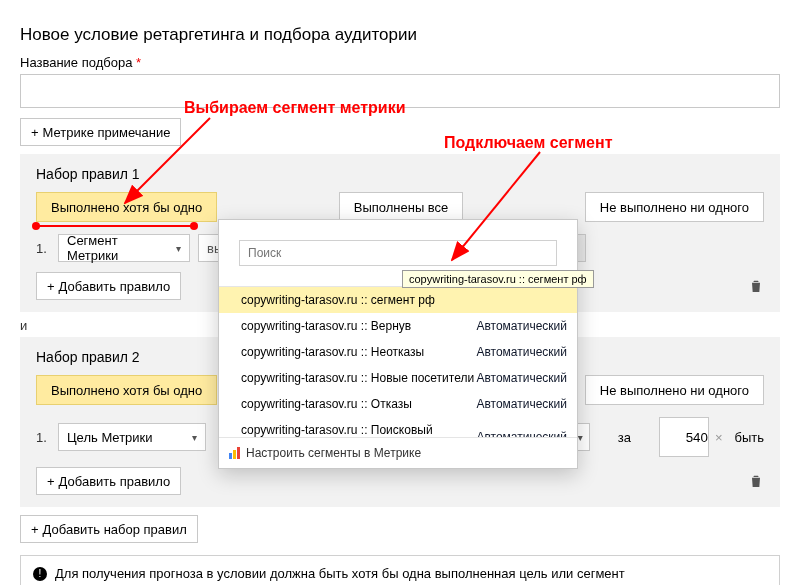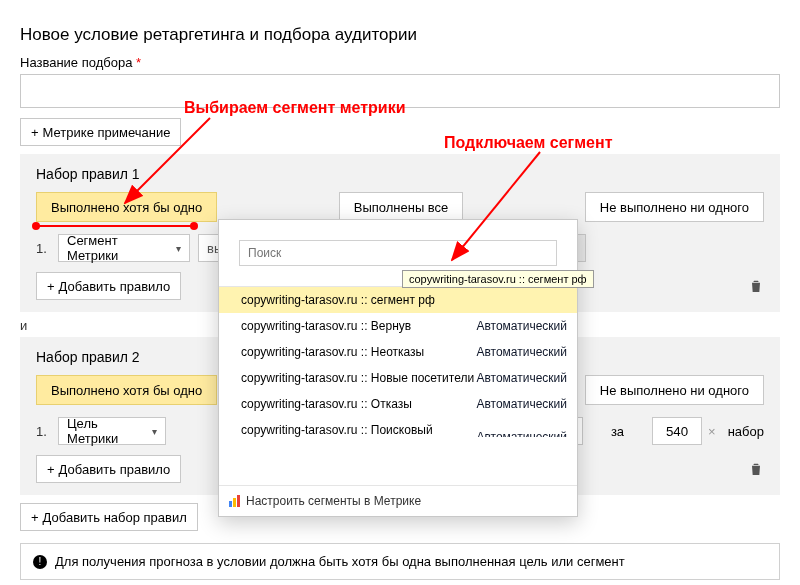--- a/index.html
+++ b/index.html
@@ -32,40 +32,40 @@
   .cancel { background: #fff; border: 1px solid #c8c8c8; height: 32px; padding: 0 16px; font-size: 13px; cursor: pointer; }
 
   
   .dd { position: absolute; left: 218px; top: 219px; width: 360px; background: #fff; border: 1px solid #c8c8c8; box-shadow: 0 6px 20px rgba(0,0,0,0.2); z-index: 50; }
   .dd-search { padding: 20px; border-bottom: 1px solid #e5e5e5; }
   .dd-search input { width: 100%; height: 26px; border: 1px solid #d0d0d0; padding: 0 8px; font-size: 12px; }
   .dd-list { max-height: 150px; overflow-y: auto; }
   .dd-item { display: flex; justify-content: space-between; align-items: center; padding: 6px 10px 6px 22px; font-size: 12px; cursor: pointer; }
   .dd-item .auto { color: #0f172a; font-size: 12px; }
   .dd-item.hov { background: #fff3b0; }
-  .dd-foot { padding: 8px 10px; border-top: 1px solid #e5e5e5; display: flex; align-items: center; gap: 6px; font-size: 12px; color: #333; cursor: pointer; margin-top: 48px; }
+  .dd-foot { padding: 8px 10px; border-top: 1px solid #e5e5e5; display: flex; align-items: center; gap: 6px; font-size: 12px; color: #333; cursor: pointer; }
   .bars { display: inline-flex; align-items: flex-end; gap: 1px; }
   .bars span { width: 3px; display: inline-block; }
   .bars .b1 { height: 6px; background: #4285f4; }
   .bars .b2 { height: 9px; background: #fbbc04; }
   .bars .b3 { height: 12px; background: #ea4335; }
 
   
   .tooltip { position: absolute; left: 402px; top: 270px; background: #ffffe1; border: 1px solid #999; padding: 2px 6px; font-size: 11px; z-index: 60; white-space: nowrap; }
 
   
   .anno { position: absolute; color: #f00; font-weight: bold; font-size: 16px; z-index: 200; pointer-events: none; }
   svg.arrow { position: absolute; z-index: 190; pointer-events: none; }
 
   
   .reddot { position: absolute; width: 8px; height: 8px; background: #f00; border-radius: 50%; z-index: 180; }
 
   .num { width: 14px; color: #333; }
   .za { margin: 0 20px; }
-  .daysinput { width: 50px; height: 28px; border: 1px solid #c8c8c8; text-align: center; }
+  .daysinput { width: 50px; height: 40px; border: 1px solid #c8c8c8; text-align: right; }
   .xmark { color: #999; margin-left: -2px; margin-right: 4px; }
 </style>
 </head>
 <body>
 
 <div class="pad">
   <h2>Новое условие ретаргетинга и подбора аудитории</h2>
   <div class="field-label">
     <span>Название подбора</span>
     <span class="req">*</span>
@@ -119,33 +119,33 @@
 
 <div class="ruleset">
   <div class="ruleset-title">Набор правил 2</div>
   <div class="tabs">
     <div class="tab active">Выполнено хотя бы одно</div>
     <div class="tab">Выполнены все</div>
     <div class="tab">Не выполнено ни одного</div>
   </div>
   <div class="row">
     <span class="num">1.</span>
-    <div class="select" style="width:108px;">
+    <div class="select" style="width:148px;">
       <span>Цель Метрики</span>
       <span class="chev">▾</span>
     </div>
     <div style="flex:1"></div>
     <div class="select" style="width:48px;">
       <span>ель</span>
       <span class="chev">▾</span>
     </div>
     <span class="za">за</span>
     <input class="daysinput" value="540" style="">
     <span class="xmark">×</span>
-    <span>набор</span>
+    <span>быть</span>
   </div>
   <div style="margin-top:10px; display:flex; align-items:center;">
     <button class="btn">
       <span class="plus">+</span>
       <span>Добавить правило</span>
     </button>
     <span class="trash" style="margin-left:auto;">
       <svg viewBox="0 0 24 24">
           <path d="M6 7h12l-1 14H7L6 7zm3-3h6l1 2H8l1-2z"></path>
         </svg>

